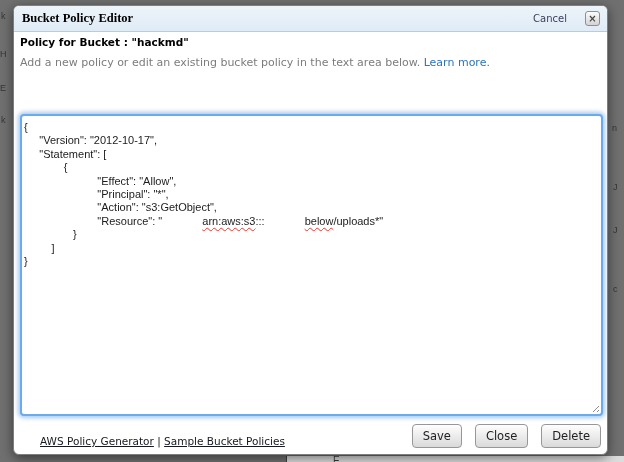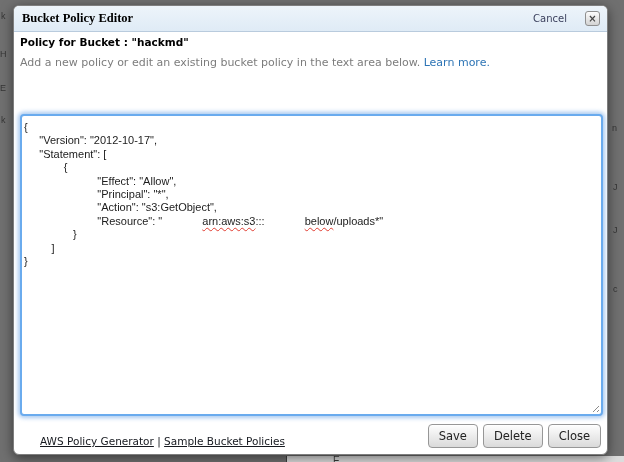--- a/index.html
+++ b/index.html
@@ -77,21 +77,21 @@
     clip-path:polygon(100% 0,100% 100%,0 100%);
     cursor:nwse-resize;
   }
   
   .footer-links{
     position:absolute;left:6px;top:429px;font-size:10.5px;color:#16191f;margin-left:20px;
   }
   .footer-links a{color:#16191f;text-decoration:underline;cursor:pointer;}
   .footer-links .sep{text-decoration:none;color:#16191f;}
   .button-row{
-    position:absolute;right:6px;top:418px;display:flex;gap:5px;
+    position:absolute;right:6px;top:418px;display:flex;gap:13px;
   }
   .btn{
     background:linear-gradient(#fefefe,#dadada);
     border:1px solid #979797;border-radius:4px;
     font-family:"DejaVu Sans","Liberation Sans",sans-serif;
     font-size:11.5px;color:#222;padding:4px 10px;height:24px;
     box-sizing:border-box;cursor:pointer;line-height:14px;
     box-shadow:inset 0 1px 0 rgba(255,255,255,.7);
   }
 </style>
@@ -143,18 +143,18 @@
     </div>
 
     <div class="footer-links">
       <a>AWS Policy Generator</a>
       <span class="sep">|</span>
       <a>Sample Bucket Policies</a>
     </div>
 
     <div class="button-row">
       <button class="btn">Save</button>
+      <button class="btn">Close</button>
       <button class="btn">Delete</button>
-      <button class="btn">Close</button>
     </div>
 
   </div>
 </div>
 
 </body></html>

